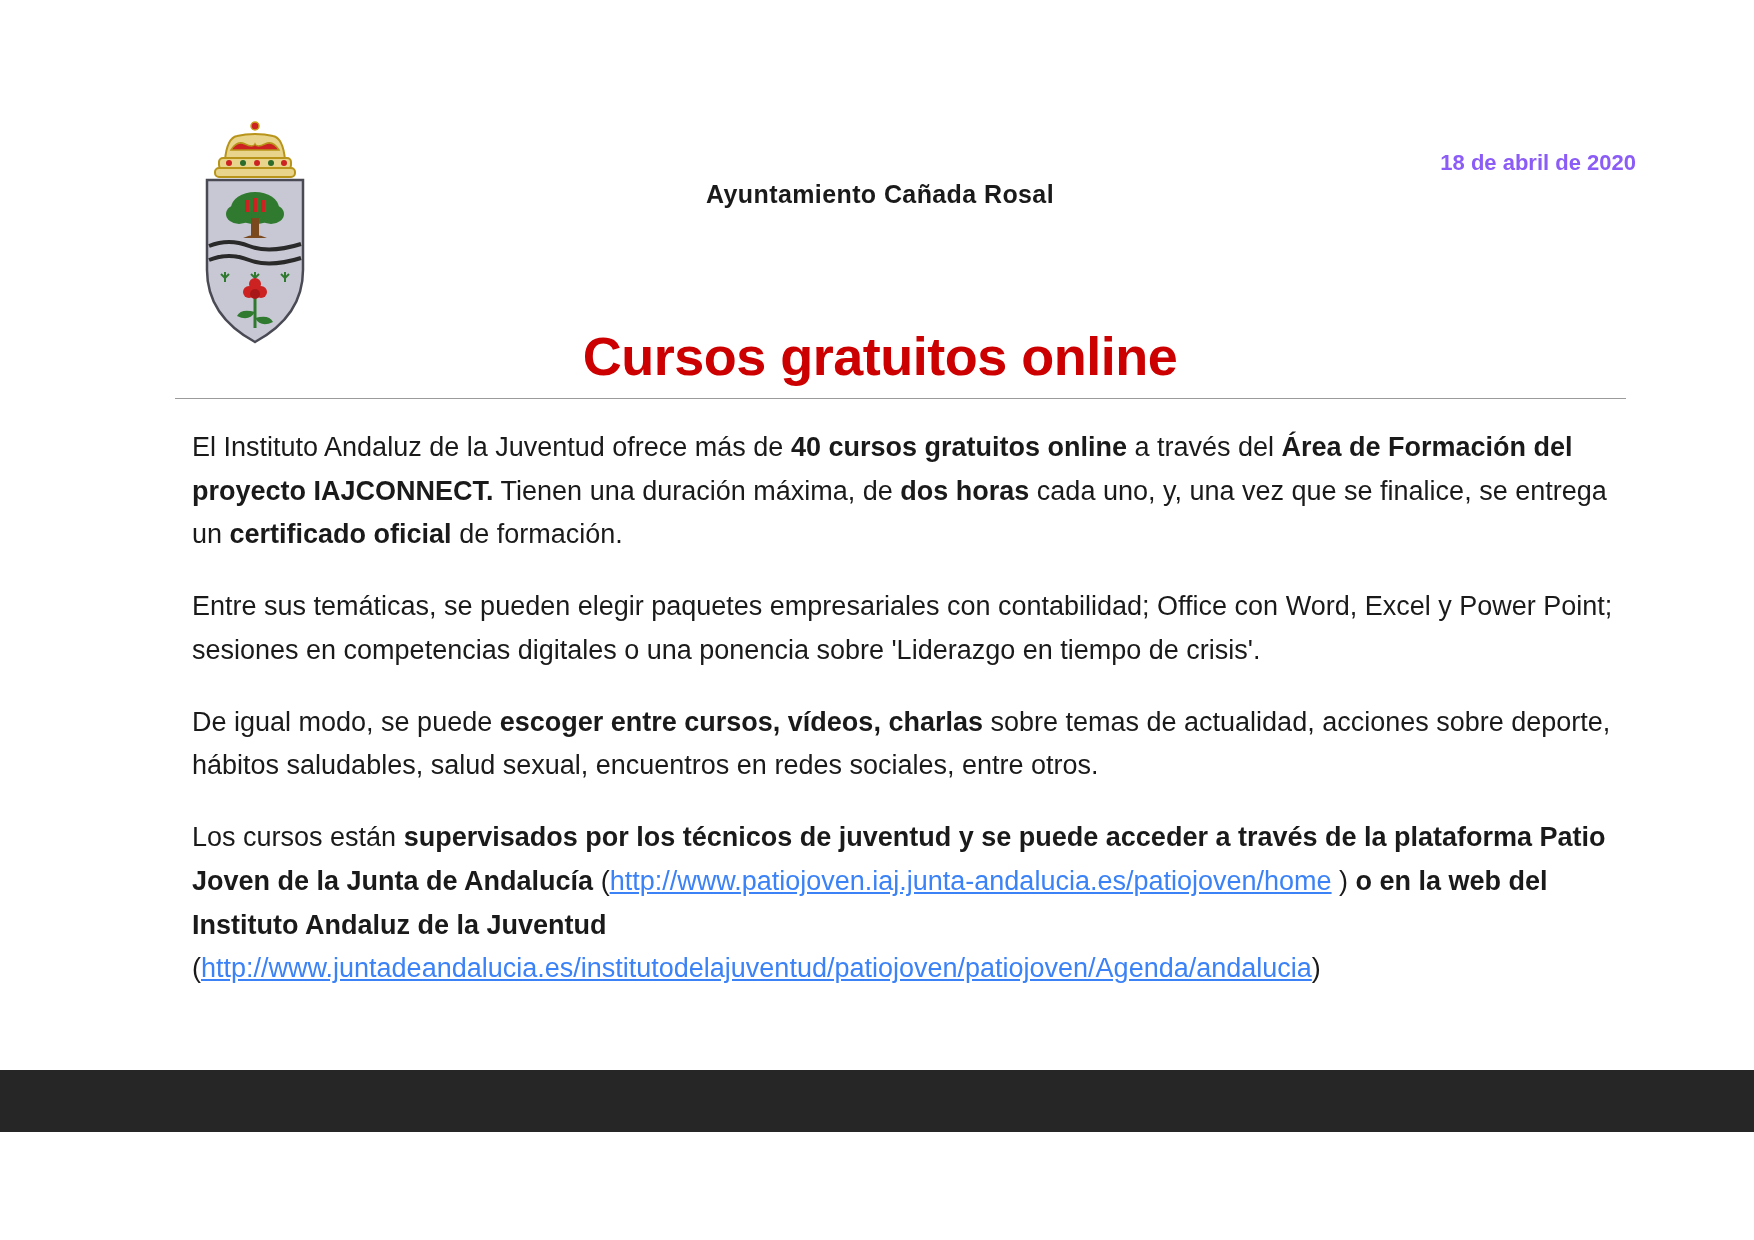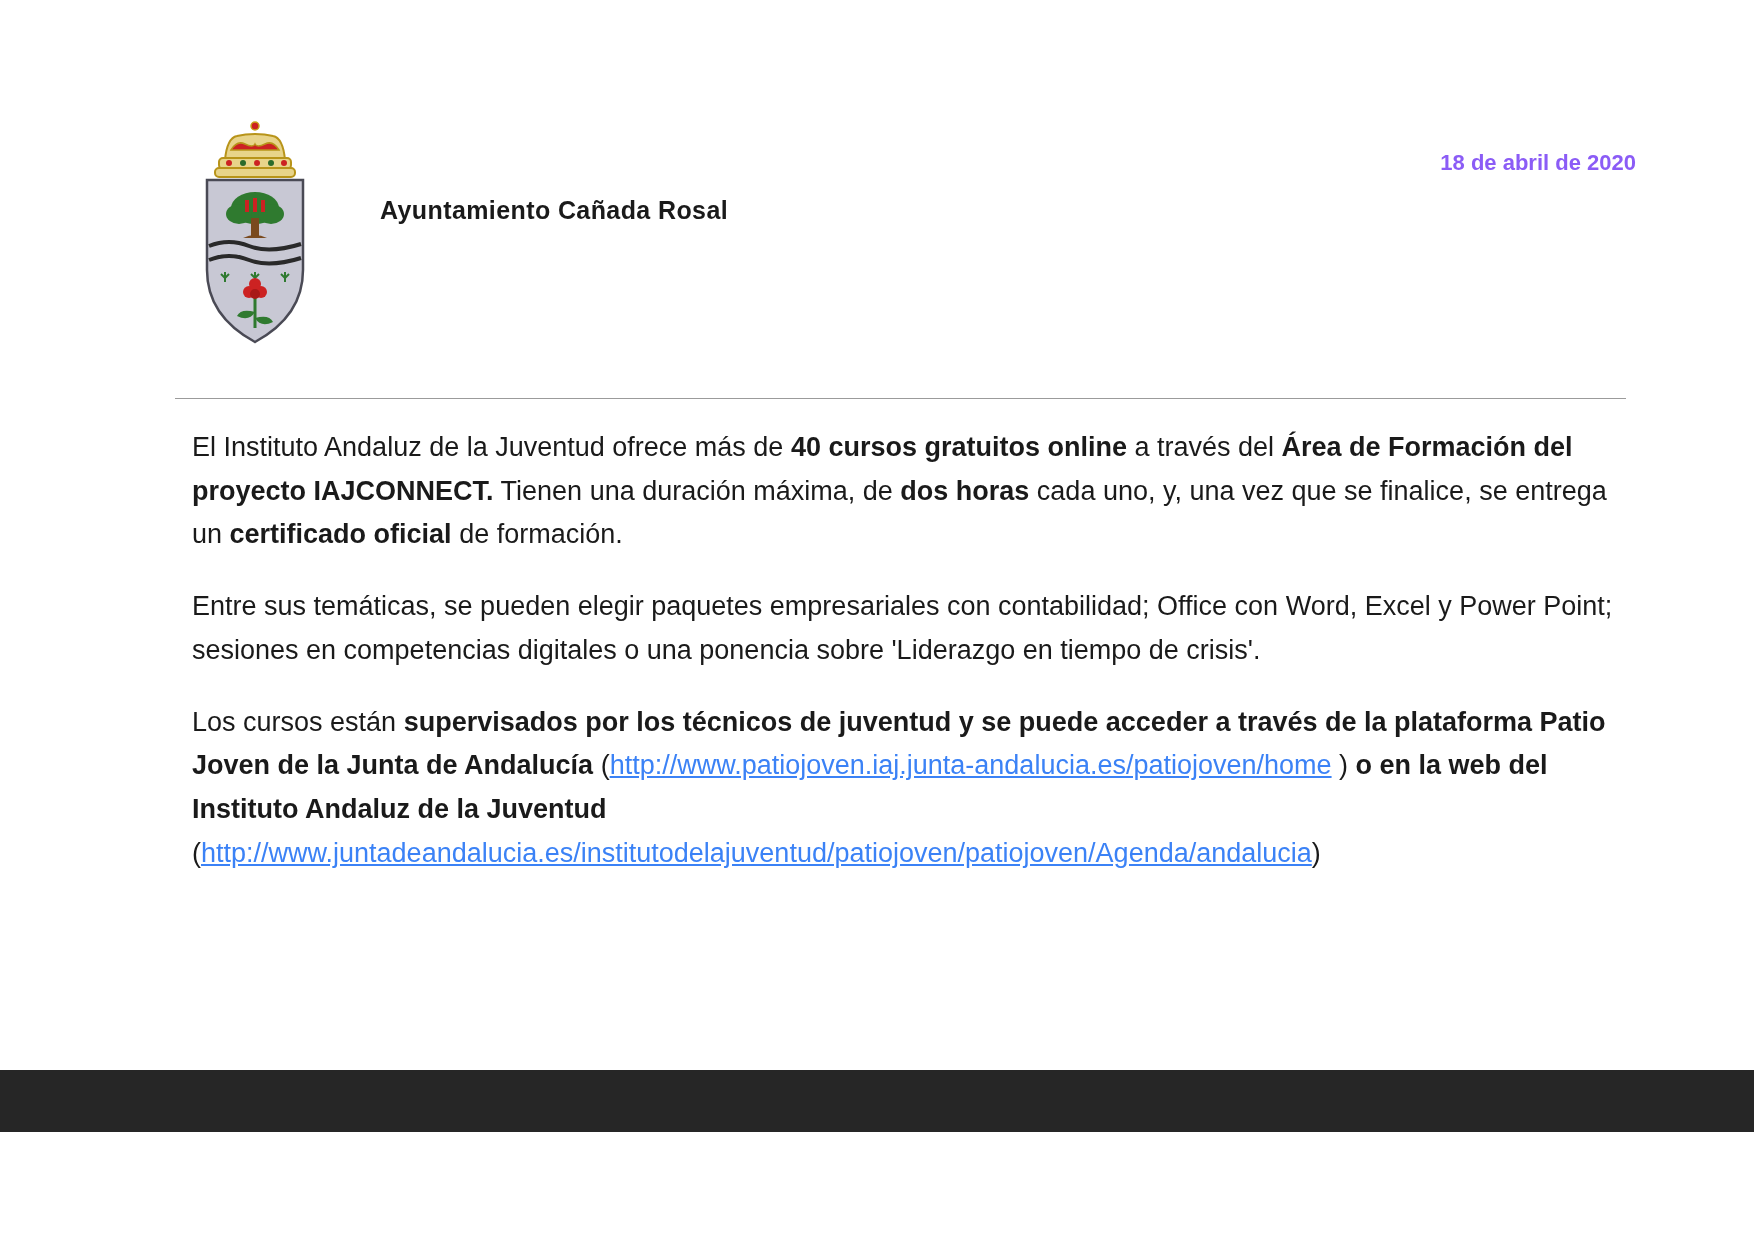--- a/index.html
+++ b/index.html
@@ -33,23 +33,23 @@
     position: absolute;
     left: 185px;
     top: 120px;
     width: 140px;
     height: 230px;
   }
 
   .header-center {
     position: absolute;
     left: 380px;
-    top: 196px;
+    top: 180px;
     width: 1000px;
-    text-align: left;
+    text-align: center;
   }
 
   .org-name {
     font-size: 25px;
     font-weight: bold;
     letter-spacing: 0.4px;
     color: #1a1a1a;
     margin: 0 0 22px 0;
   }
 
@@ -184,33 +184,37 @@
       </svg>
     </div>
 
     <div class="header-center">
       <div class="org-name">Ayuntamiento  Cañada Rosal</div>
     </div>
 
     <div class="date">18 de abril de 2020</div>
   </div>
 
+  <div class="main-title">Cursos gratuitos online</div>
 
   <div class="rule"></div>
 
   <div class="body-text">
 
     <p>
       <span>El Instituto Andaluz de la Juventud ofrece más de </span><b>40 cursos gratuitos online</b><span> a través del </span><b>Área de Formación del proyecto IAJCONNECT.</b><span> Tienen una duración máxima, de </span><b>dos horas</b><span> cada uno, y, una vez que se finalice, se entrega un </span><b>certificado oficial</b><span> de formación.</span>
     </p>
 
     <p>
       <span>Entre sus temáticas, se pueden elegir paquetes empresariales con contabilidad; Office con Word, Excel y Power Point; sesiones en competencias digitales o una ponencia sobre 'Liderazgo en tiempo de crisis'.</span>
     </p>
 
+    <p>
+      <span>De igual modo, se puede </span><b>escoger entre cursos, vídeos, charlas</b><span> sobre temas de actualidad, acciones sobre deporte, hábitos saludables, salud sexual, encuentros en redes sociales, entre otros.</span>
+    </p>
 
     <p>
       <span>Los cursos están </span><b>supervisados por los técnicos de juventud y se puede acceder a través de la plataforma Patio Joven de la Junta de Andalucía</b><span> (</span><a class="link" href="#">http://www.patiojoven.iaj.junta-andalucia.es/patiojoven/home</a><span> ) </span><b>o en la web del Instituto Andaluz de la Juventud</b><span> (</span><a class="link" href="#">http://www.juntadeandalucia.es/institutodelajuventud/patiojoven/patiojoven/Agenda/andalucia</a><span>)</span>
     </p>
 
   </div>
 
   <div class="footer-bar"></div>
 
 </div>

